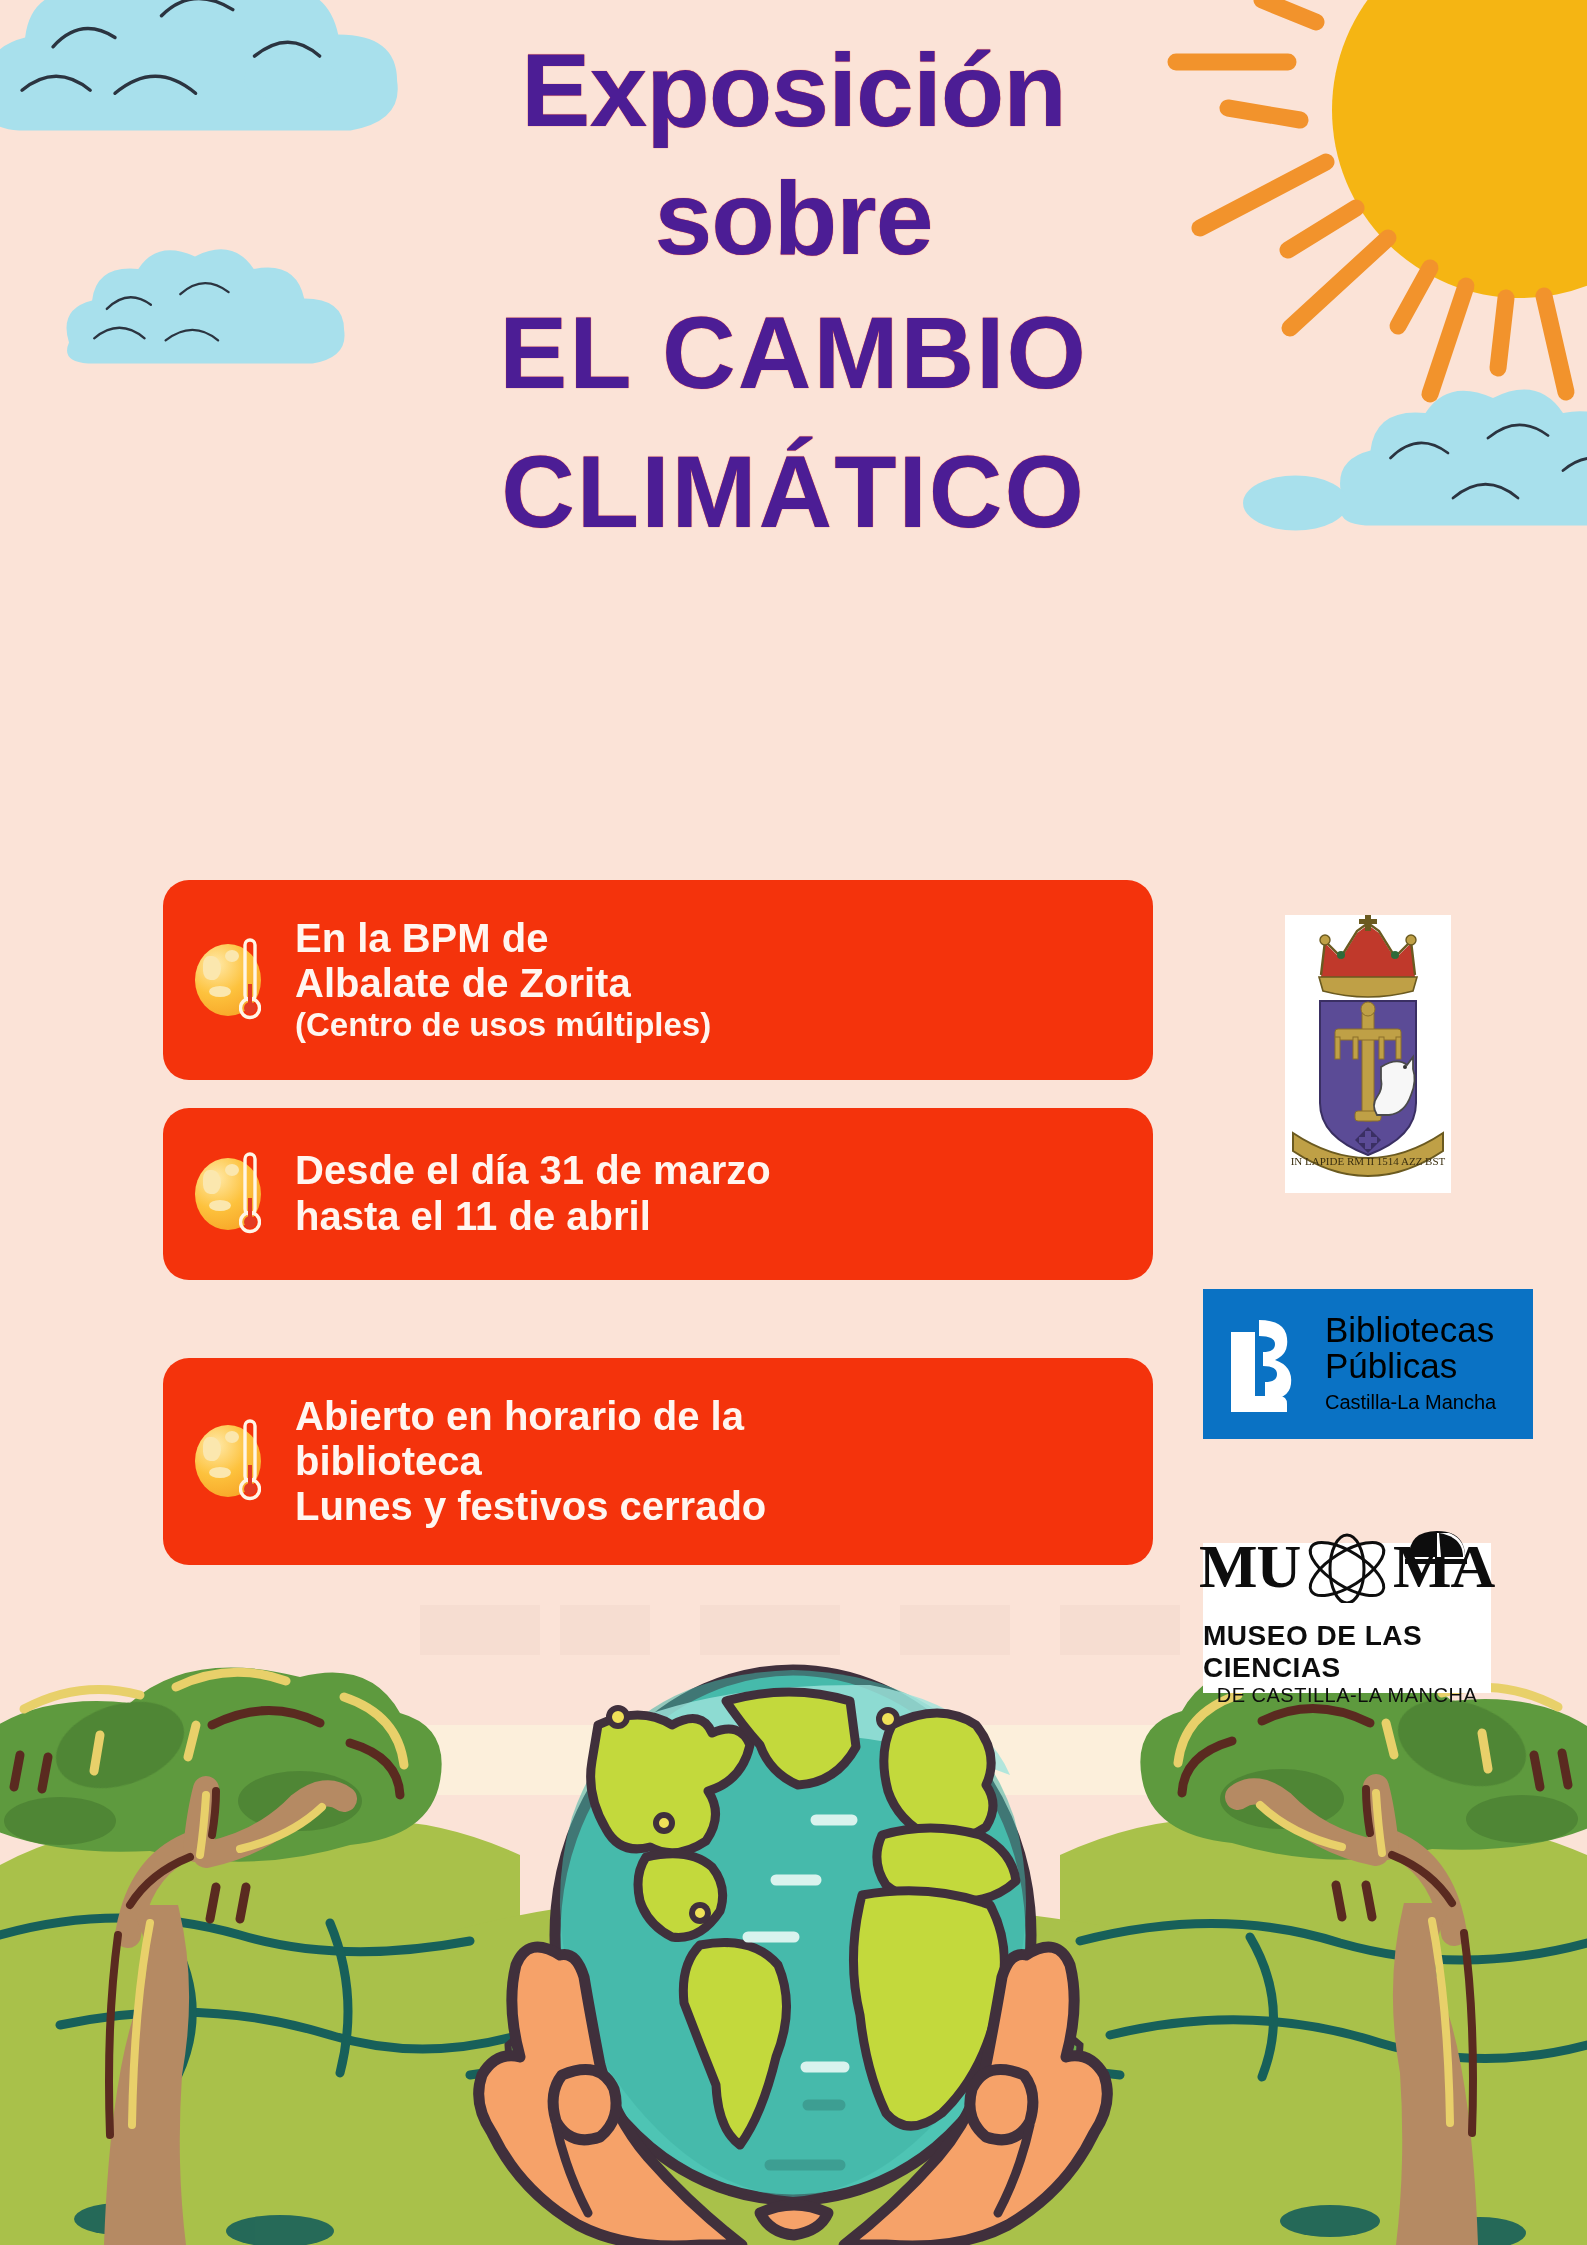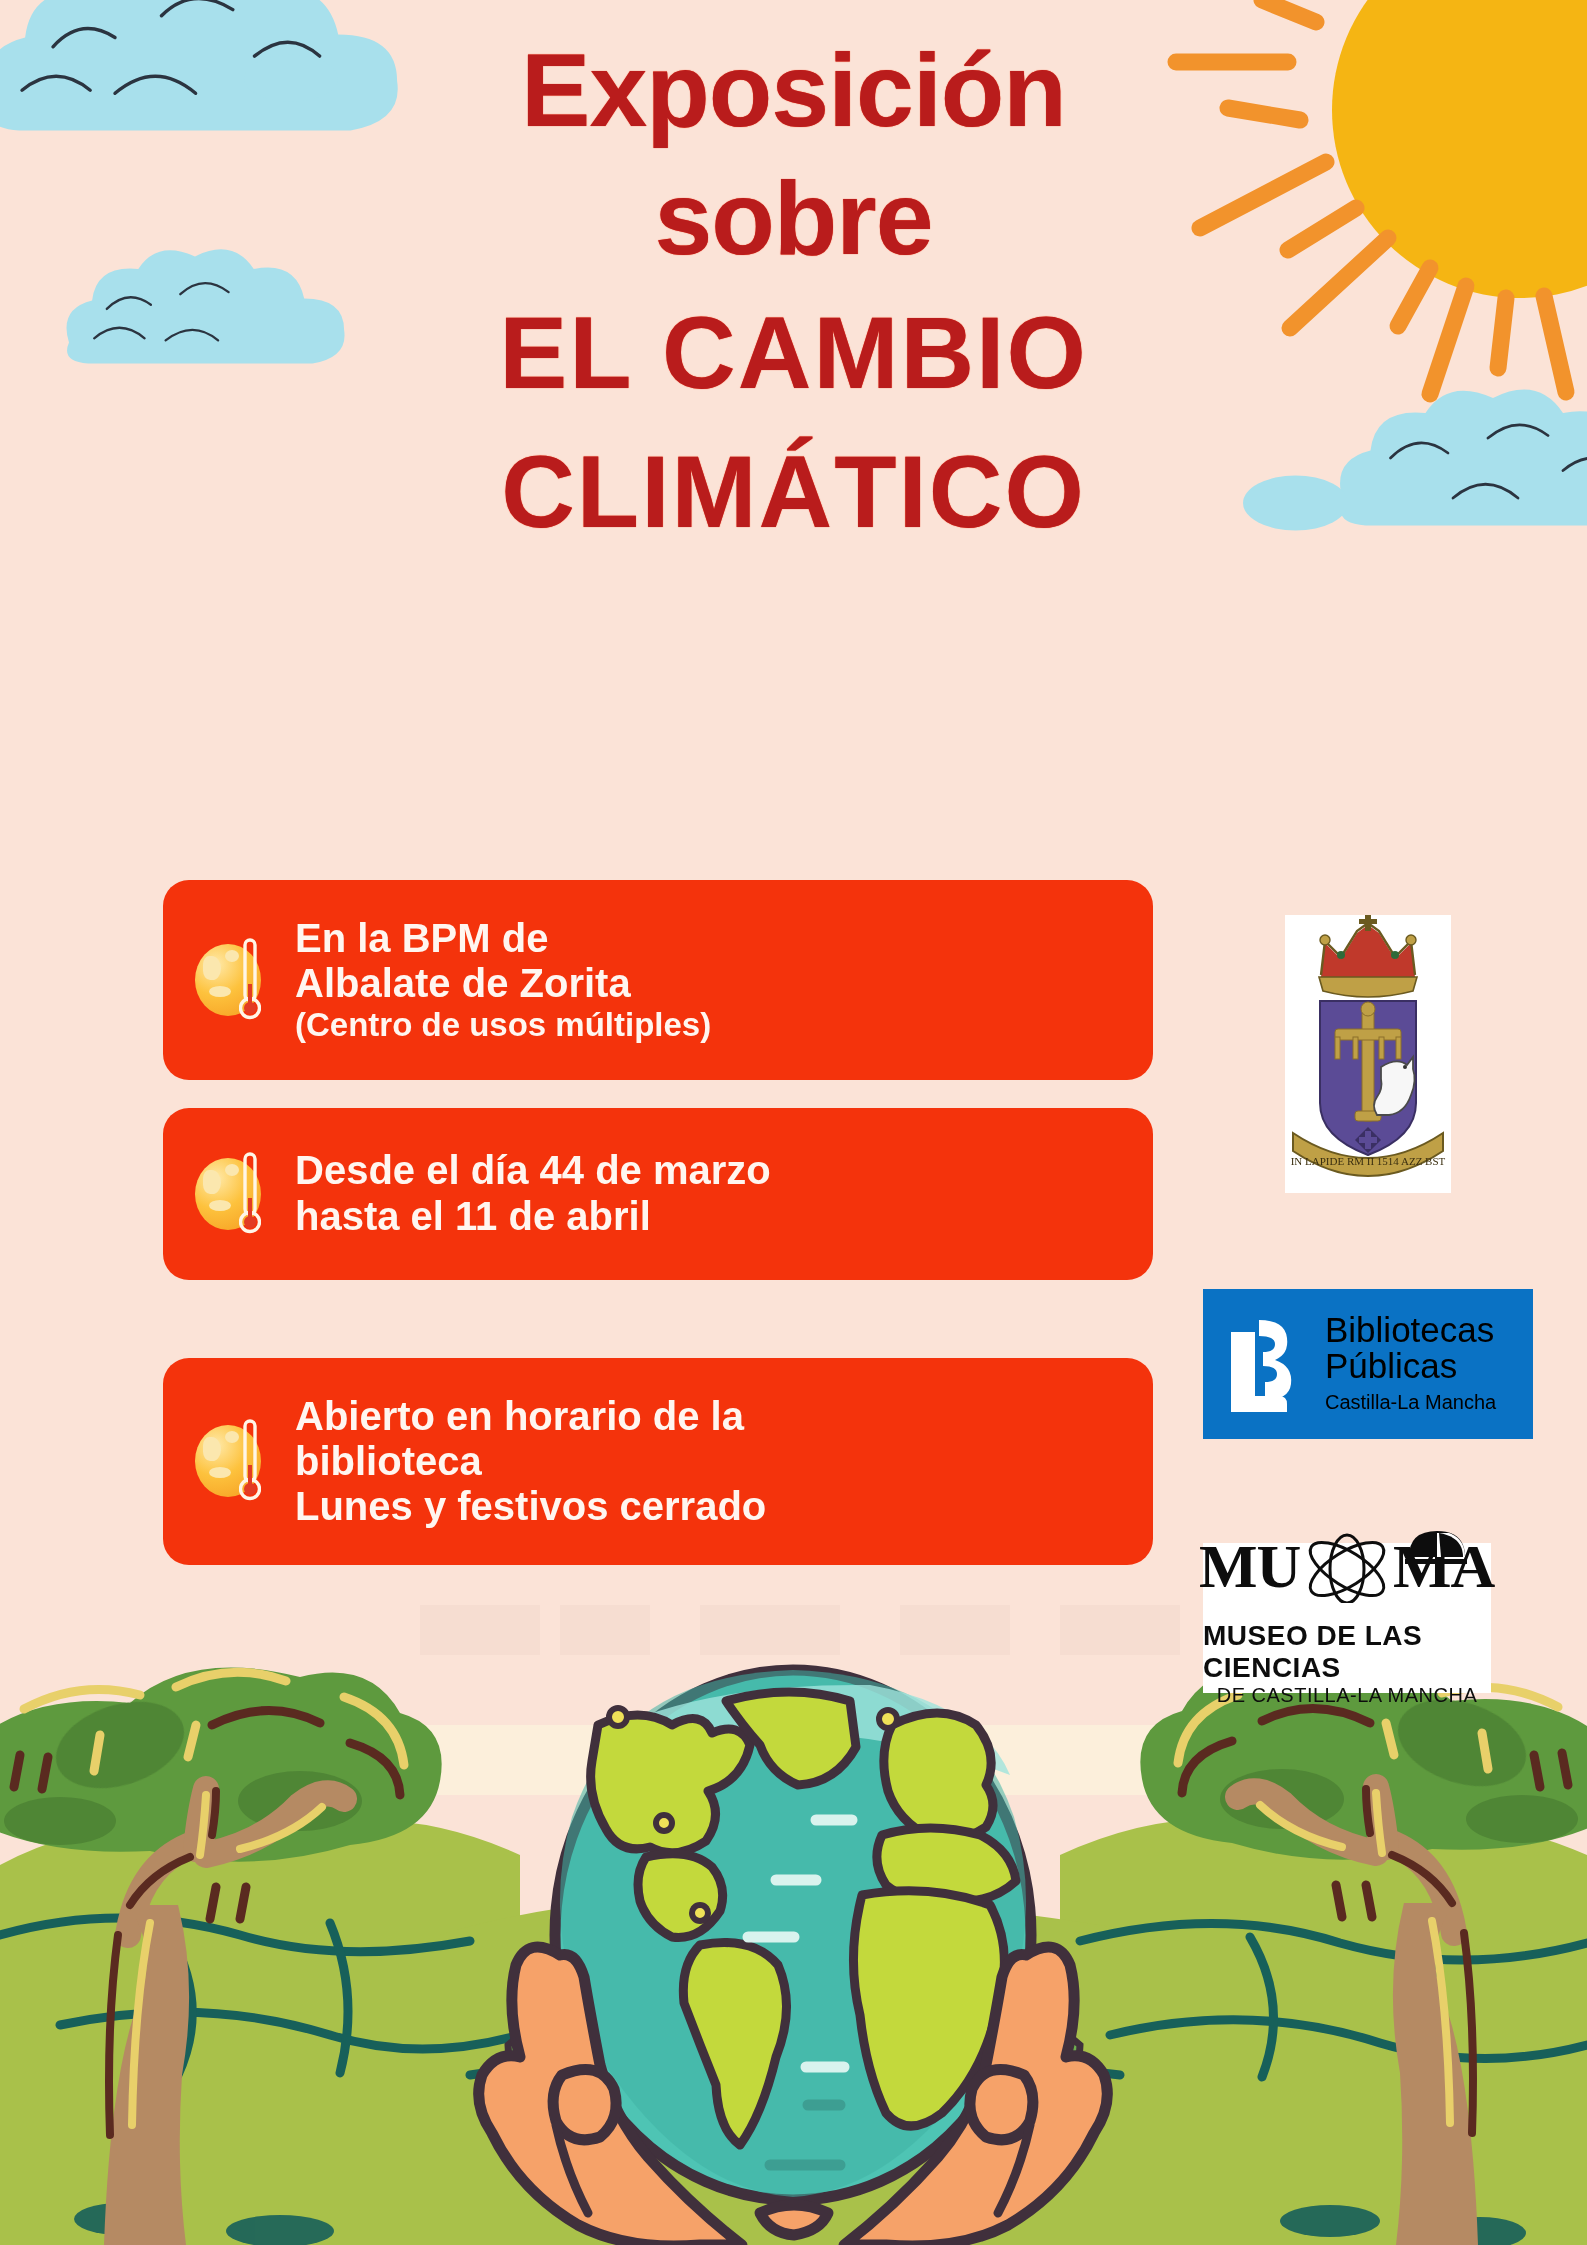--- a/index.html
+++ b/index.html
@@ -21,21 +21,21 @@
   .sky { position:absolute; inset:0; pointer-events:none; }
 
   
   .title-block {
     position:absolute;
     left:0; right:0; top:40px;
     text-align:center;
     z-index:6;
   }
   .t-line {
-    color:#b91c1c;
+    color:#4c1d95;
     line-height:0.98;
     letter-spacing:-1px;
     text-shadow:0 0 1px #F4330C;
   }
   .t1 { font-size:104px; font-weight:bold; }
   .t2 { font-size:104px; font-weight:bold; margin-top:26px; }
   .t3 { font-size:102px; font-weight:bold; letter-spacing:2px; margin-top:34px; }
   .t4 { font-size:102px; font-weight:bold; letter-spacing:2px; margin-top:39px; }
 
   
@@ -201,21 +201,21 @@
         <div class="gt-land gt-l2"></div>
         <div class="gt-land gt-l3"></div>
         <svg class="gt-therm" viewBox="0 0 22 86">
           <rect x="6" y="2" width="10" height="60" rx="5" fill="none" stroke="#FFF6E8" stroke-width="3.4"></rect>
           <circle cx="11" cy="70" r="9.5" fill="none" stroke="#FFF6E8" stroke-width="3.4"></circle>
           <circle cx="11" cy="70" r="6" fill="#E23B24"></circle>
           <rect x="9" y="46" width="4" height="20" fill="#E23B24"></rect>
         </svg>
       </div>
       <div class="box-text">
-        <div class="bt-main">Desde el día 44 de marzo</div>
+        <div class="bt-main">Desde el día 31 de marzo</div>
         <div class="bt-main">hasta el 11 de abril</div>
       </div>
     </div>
 
     <div class="infobox">
       <div class="box-icon">
         <div class="gt-globe"></div>
         <div class="gt-land gt-l1"></div>
         <div class="gt-land gt-l2"></div>
         <div class="gt-land gt-l3"></div>

